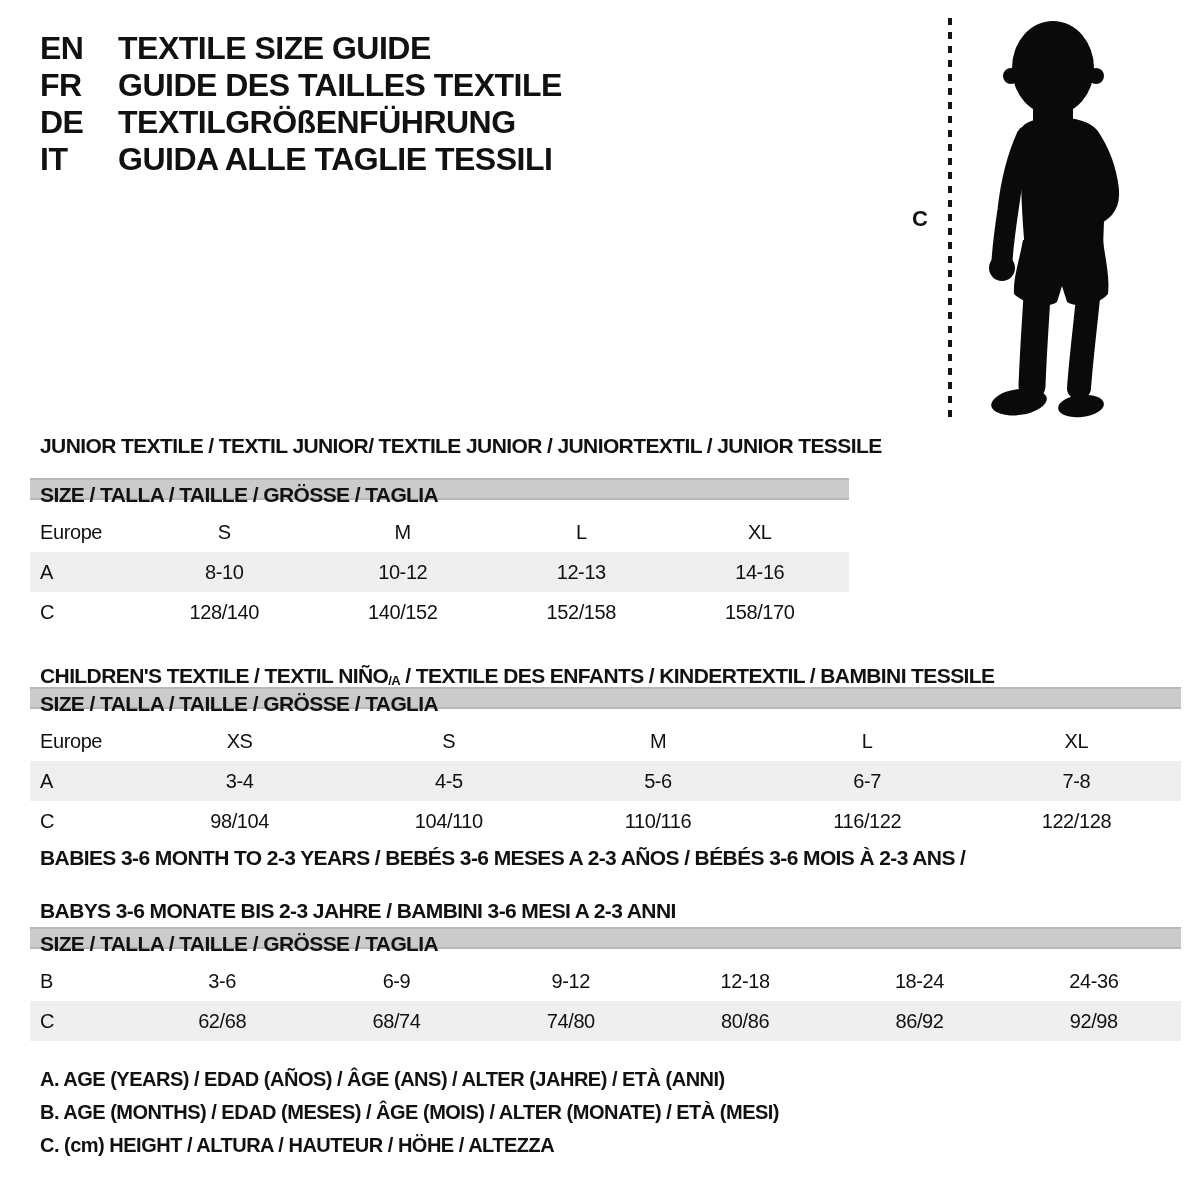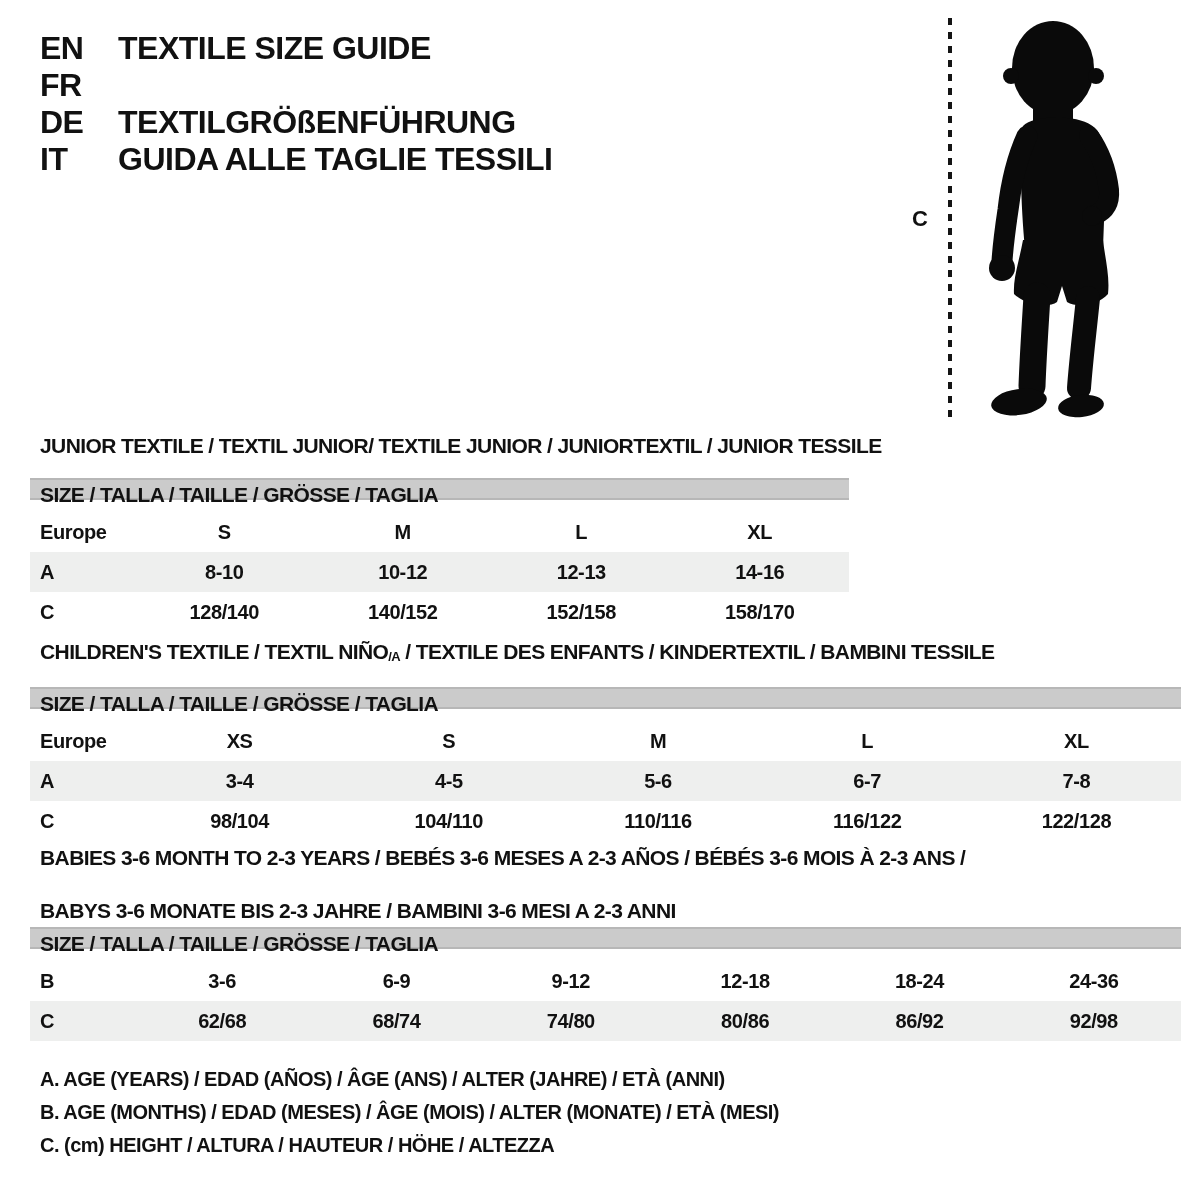--- a/index.html
+++ b/index.html
@@ -46,21 +46,21 @@
     background: #cbcbcb;
     border-top: 2px solid #b7b7b7;
     border-bottom: 2px solid #b7b7b7;
     font-weight: bold; font-size: 21px; line-height: 30px;
     padding-left: 10px; letter-spacing: -0.6px;
     white-space: nowrap;
   }
   .size-table { position: absolute; left: 30px; }
   .trow {
     display: flex; height: 40px; align-items: center;
-    font-weight: bold; font-size: 20px; letter-spacing: -0.4px;
+    font-weight: normal; font-size: 20px; letter-spacing: -0.4px;
   }
   .trow.shaded { background: #eeefee; }
   .tcell { flex: 1; text-align: center; }
   .tcell.first { flex: 0 0 105px; text-align: left; padding-left: 10px; }
 
   
   .footnote {
     position: absolute; left: 40px;
     font-weight: bold; font-size: 20px; letter-spacing: -0.5px;
     white-space: nowrap;
@@ -71,20 +71,21 @@
 
 <div class="page">
 
   <div class="lang-block">
     <div class="lang-row">
       <span class="lang-code">EN</span>
       <span class="lang-title">TEXTILE SIZE GUIDE</span>
     </div>
     <div class="lang-row">
       <span class="lang-code">FR</span>
+      <span class="lang-title">GUIDE DES TAILLES TEXTILE</span>
     </div>
     <div class="lang-row">
       <span class="lang-code">DE</span>
       <span class="lang-title">TEXTILGRÖßENFÜHRUNG</span>
     </div>
     <div class="lang-row">
       <span class="lang-code">IT</span>
       <span class="lang-title">GUIDA ALLE TAGLIE TESSILI</span>
     </div>
   </div>
@@ -137,21 +138,21 @@
       </div>
       <div class="trow">
         <div class="tcell first">C</div>
         <div class="tcell">128/140</div>
         <div class="tcell">140/152</div>
         <div class="tcell">152/158</div>
         <div class="tcell">158/170</div>
       </div>
     </div>
 
-  <h2 class="section-title" style="top:640px"><span>CHILDREN'S TEXTILE / TEXTIL NIÑO</span><span class="subsmall">/A</span><span> / TEXTILE DES ENFANTS / KINDERTEXTIL / BAMBINI TESSILE</span></h2>
+  <h2 class="section-title" style="top:664px"><span>CHILDREN'S TEXTILE / TEXTIL NIÑO</span><span class="subsmall">/A</span><span> / TEXTILE DES ENFANTS / KINDERTEXTIL / BAMBINI TESSILE</span></h2>
   <div class="table-header" style="top:687px;width:1151px">SIZE / TALLA / TAILLE / GRÖSSE / TAGLIA</div>
   <div class="size-table" style="top:721px;width:1151px">
       <div class="trow">
         <div class="tcell first">Europe</div>
         <div class="tcell">XS</div>
         <div class="tcell">S</div>
         <div class="tcell">M</div>
         <div class="tcell">L</div>
         <div class="tcell">XL</div>
       </div>

